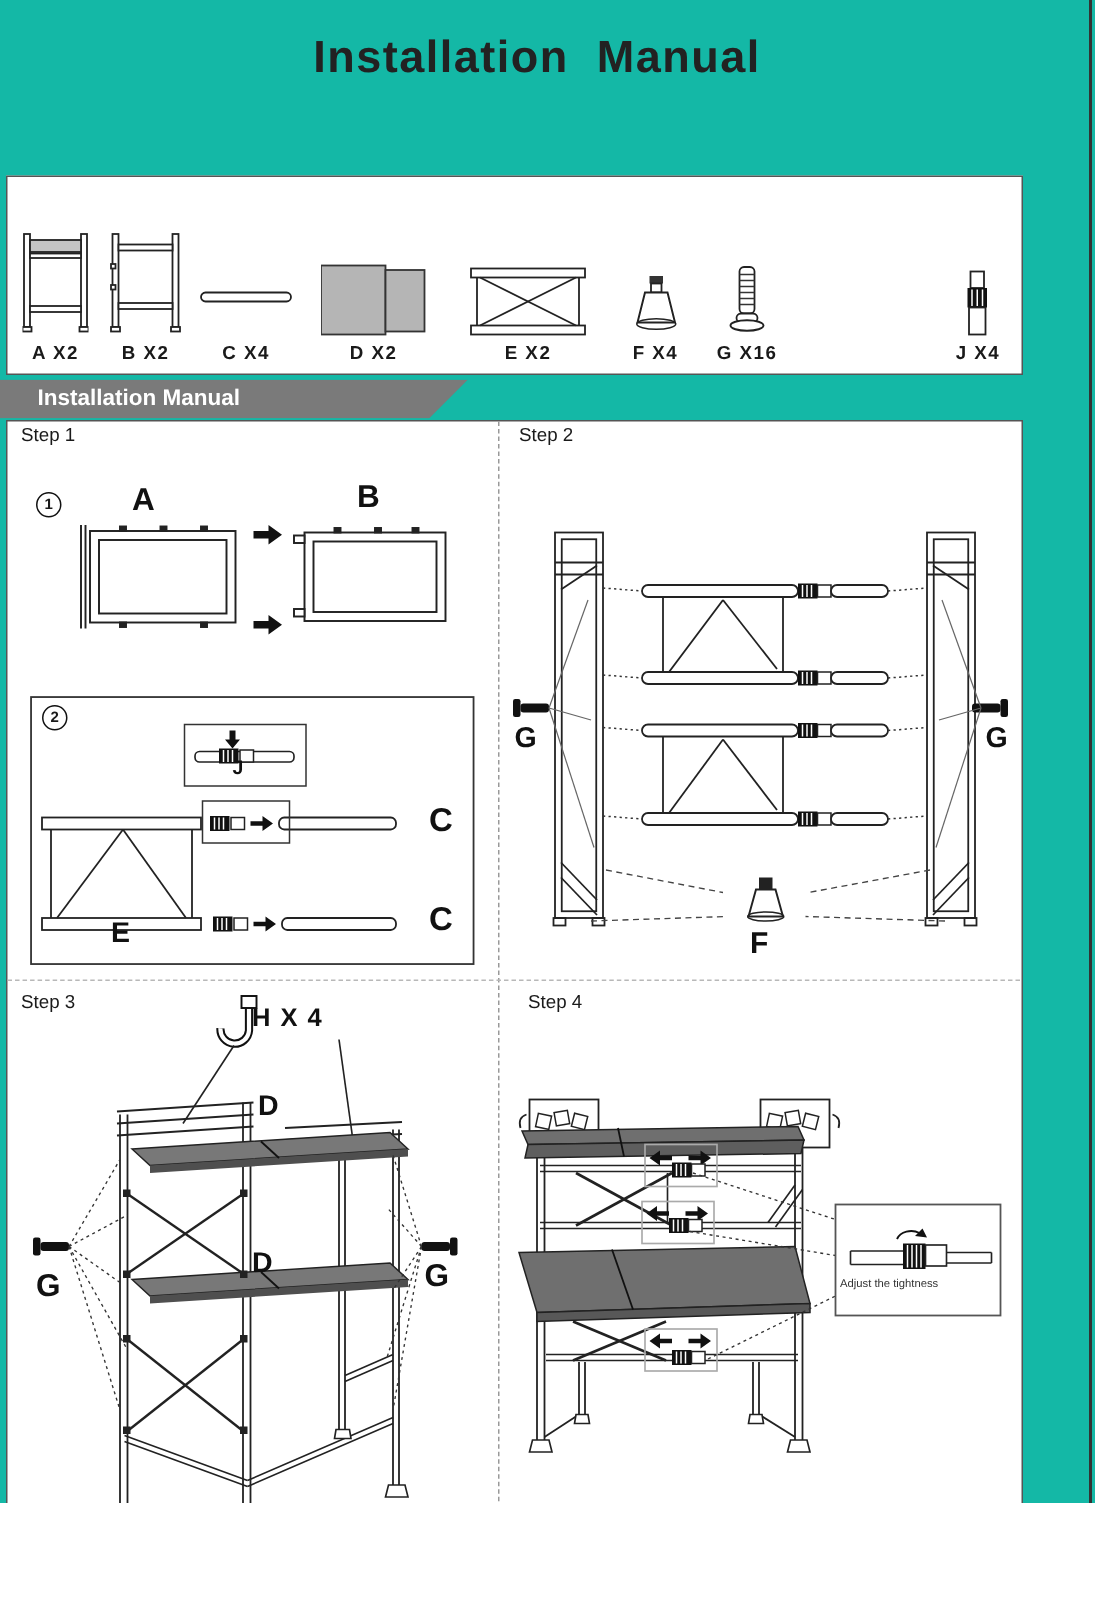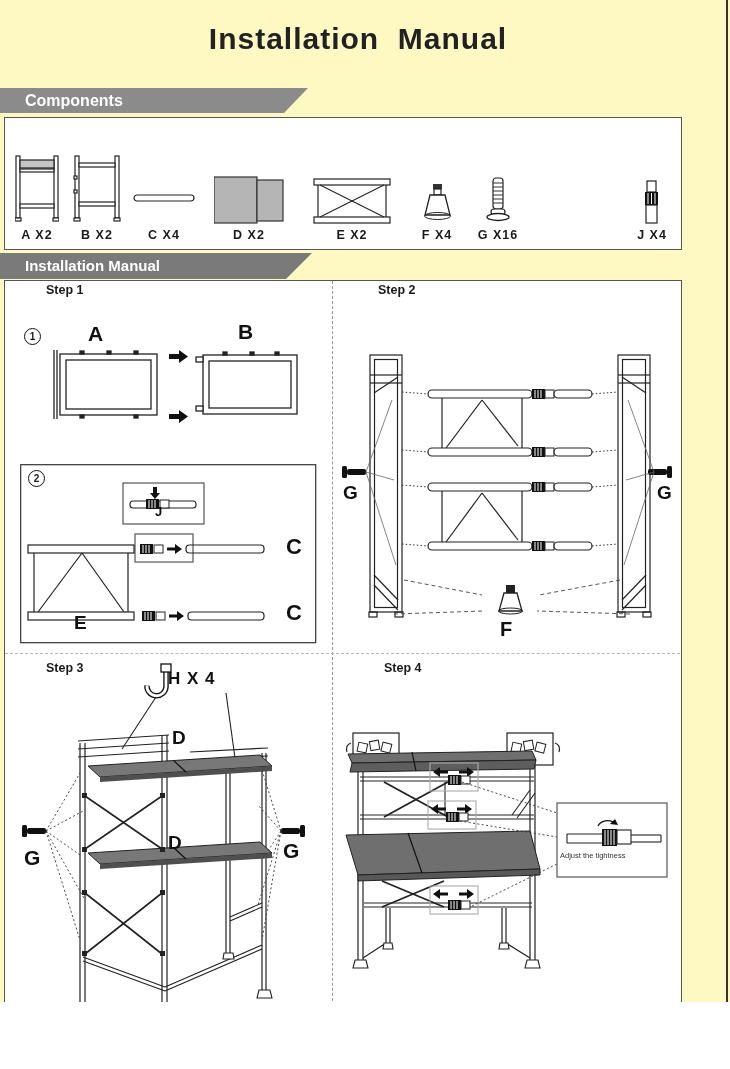--- a/index.html
+++ b/index.html
@@ -1,16 +1,16 @@
 <!DOCTYPE html>
 <html><head>
 <meta charset="utf-8">
 <style>
   html,body{margin:0;padding:0;background:#fff;}
-  #page{position:relative;width:730px;height:1002px;background:#fef9c3;overflow:hidden;
+  #page{position:relative;width:730px;height:1002px;background:#14b8a6;overflow:hidden;
         font-family:"Liberation Sans",sans-serif;color:#1a1a1a;}
   .abs{position:absolute;}
   .title{left:0;top:22px;width:716px;text-align:center;font-size:30px;font-weight:bold;
          letter-spacing:1px;white-space:pre;color:#222;}
   .banner{background:#8b8b8b;color:#fff;font-weight:bold;}
   .banner span{display:block;}
   .banner-components{left:0;top:88px;width:308px;height:25px;line-height:25px;
       clip-path:polygon(0 0,308px 0,284px 100%,0 100%);font-size:16px;}
   .banner-guide{left:0;top:253px;width:312px;height:26px;line-height:26px;background:#7a7a7a;
       clip-path:polygon(0 0,312px 0,286px 100%,0 100%);font-size:15px;}
@@ -18,21 +18,21 @@
   .frame-box{border:1px solid #555;background:#fff;}
   .components-box{left:4px;top:117px;width:676px;height:131px;}
   .guide-box{left:4px;top:280px;width:676px;height:772px;}
   .div-v{left:332px;top:281px;height:770px;width:0;border-left:1px dashed #999;}
   .div-h{left:5px;top:653px;width:675px;height:0;border-top:1px dashed #b8b8b8;}
   .page-edge{left:726px;top:0;width:2px;height:1069px;background:#333;}
   .comp{position:absolute;top:142px;width:70px;height:100px;display:flex;flex-direction:column;
         align-items:center;justify-content:flex-end;}
   .ciw{flex:1;display:flex;align-items:flex-end;justify-content:center;margin-bottom:6px;}
   .comp-label{font-size:12.5px;font-weight:bold;letter-spacing:1px;white-space:pre;}
-  .step-label{font-size:12.5px;font-weight:bold;margin-left:32px;}
+  .step-label{font-size:12.5px;font-weight:normal;}
   .part{font-weight:bold;color:#111;}
   .circle-num{width:15px;height:15px;border:1.6px solid #111;border-radius:50%;
       font-size:10px;font-weight:bold;text-align:center;line-height:15px;display:block;}
   .note{font-size:7.5px;color:#333;text-align:left;width:104px;}
   svg{display:block;}
 </style>
 </head>
 <body>
 
 <div id="page">
@@ -70,23 +70,20 @@
         <polygon points="4,8 17,8 22,26 -1,26" fill="#fff" stroke="#222" stroke-width="1.3"></polygon>
         <ellipse cx="10.5" cy="26" rx="12" ry="3" fill="none" stroke="#222" stroke-width="1"></ellipse>
         </g>
     </defs>
   </svg>
 
   <div class="abs page-edge"></div>
 
   <div class="abs title">Installation  Manual</div>
 
-  <div class="abs banner banner-components">
-    <span class="txt">Components</span>
-  </div>
   <div class="abs frame-box components-box"></div>
 
   <div class="comp" style="left:2px">
     <div class="ciw">
         <svg width="44" height="68">
       <g stroke="#222" stroke-width="1.2" fill="#fff">
         <rect x="1" y="2" width="4" height="62"></rect>
             <rect x="39" y="2" width="4" height="62"></rect>
         <rect x="5" y="6" width="34" height="8" fill="#c4c4c4"></rect>
         <rect x="5" y="15" width="34" height="3"></rect>

